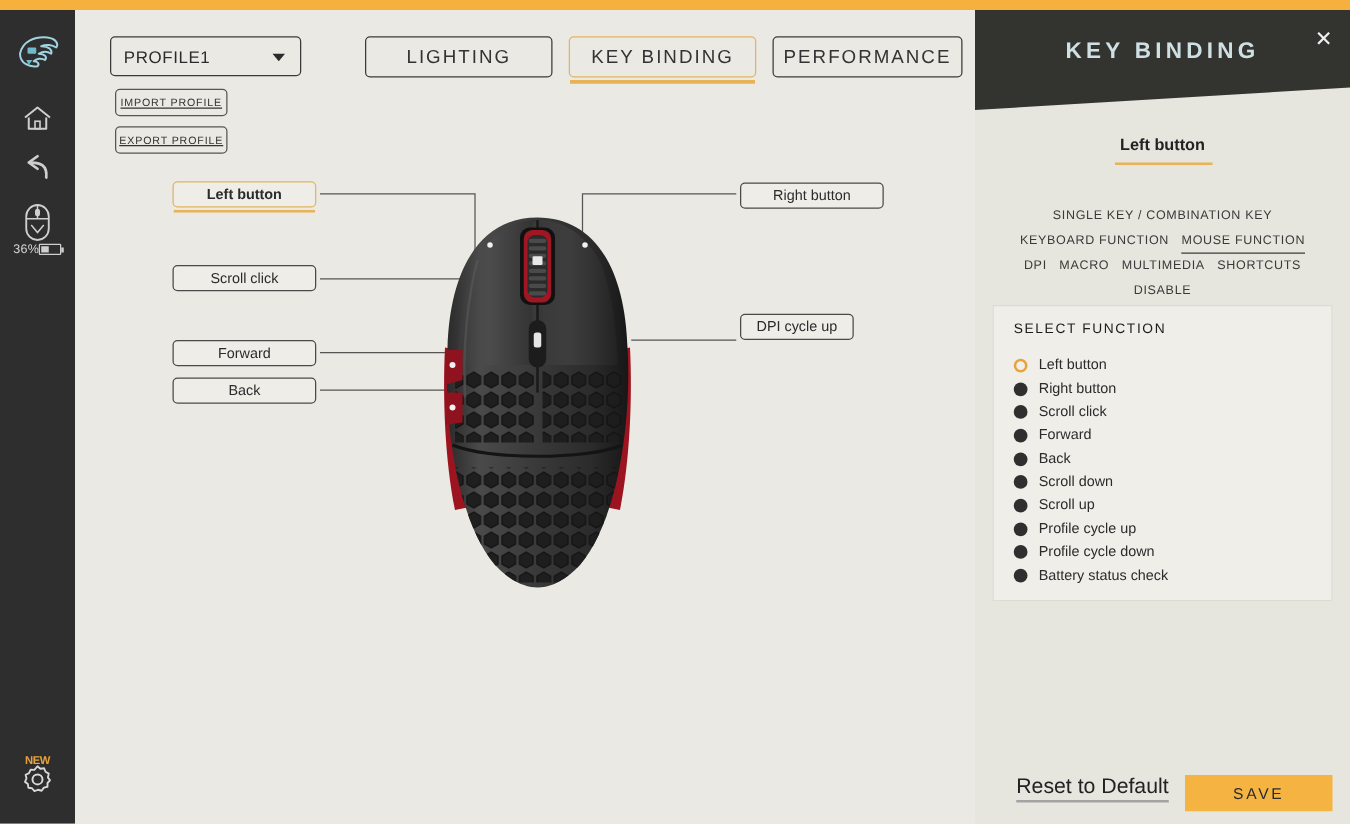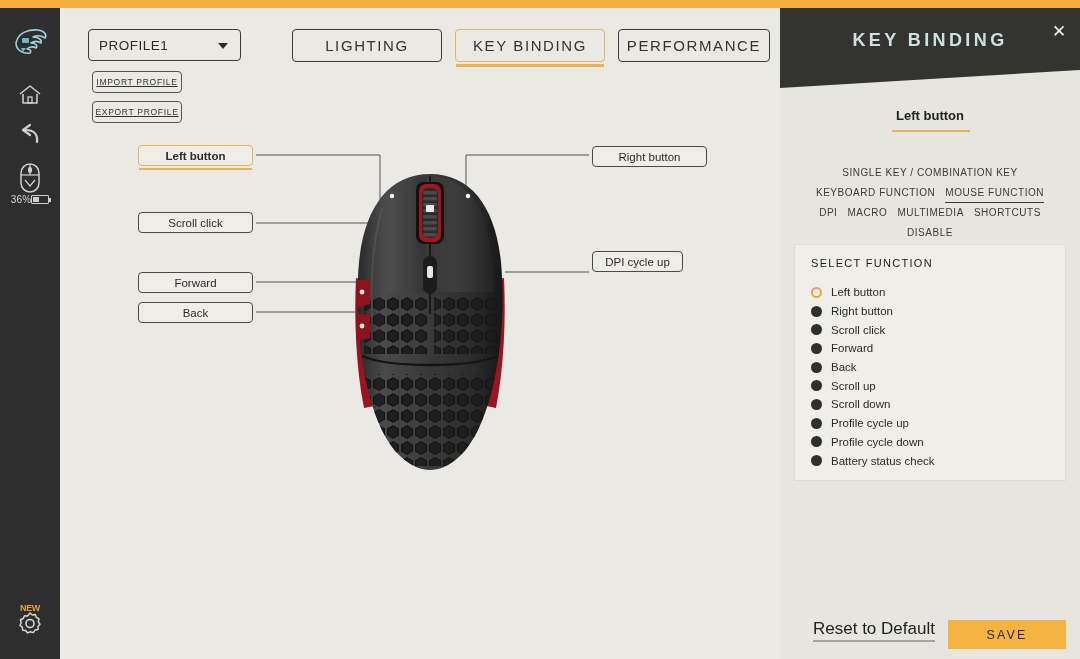--- a/index.html
+++ b/index.html
@@ -450,25 +450,25 @@
           <div class="fn-item">
             <span class="radio"></span>
             <span>Forward</span>
           </div>
           <div class="fn-item">
             <span class="radio"></span>
             <span>Back</span>
           </div>
           <div class="fn-item">
             <span class="radio"></span>
+            <span>Scroll down</span>
+          </div>
+          <div class="fn-item">
+            <span class="radio"></span>
             <span>Scroll up</span>
-          </div>
-          <div class="fn-item">
-            <span class="radio"></span>
-            <span>Scroll down</span>
           </div>
           <div class="fn-item">
             <span class="radio"></span>
             <span>Profile cycle up</span>
           </div>
           <div class="fn-item">
             <span class="radio"></span>
             <span>Profile cycle down</span>
           </div>
           <div class="fn-item">

